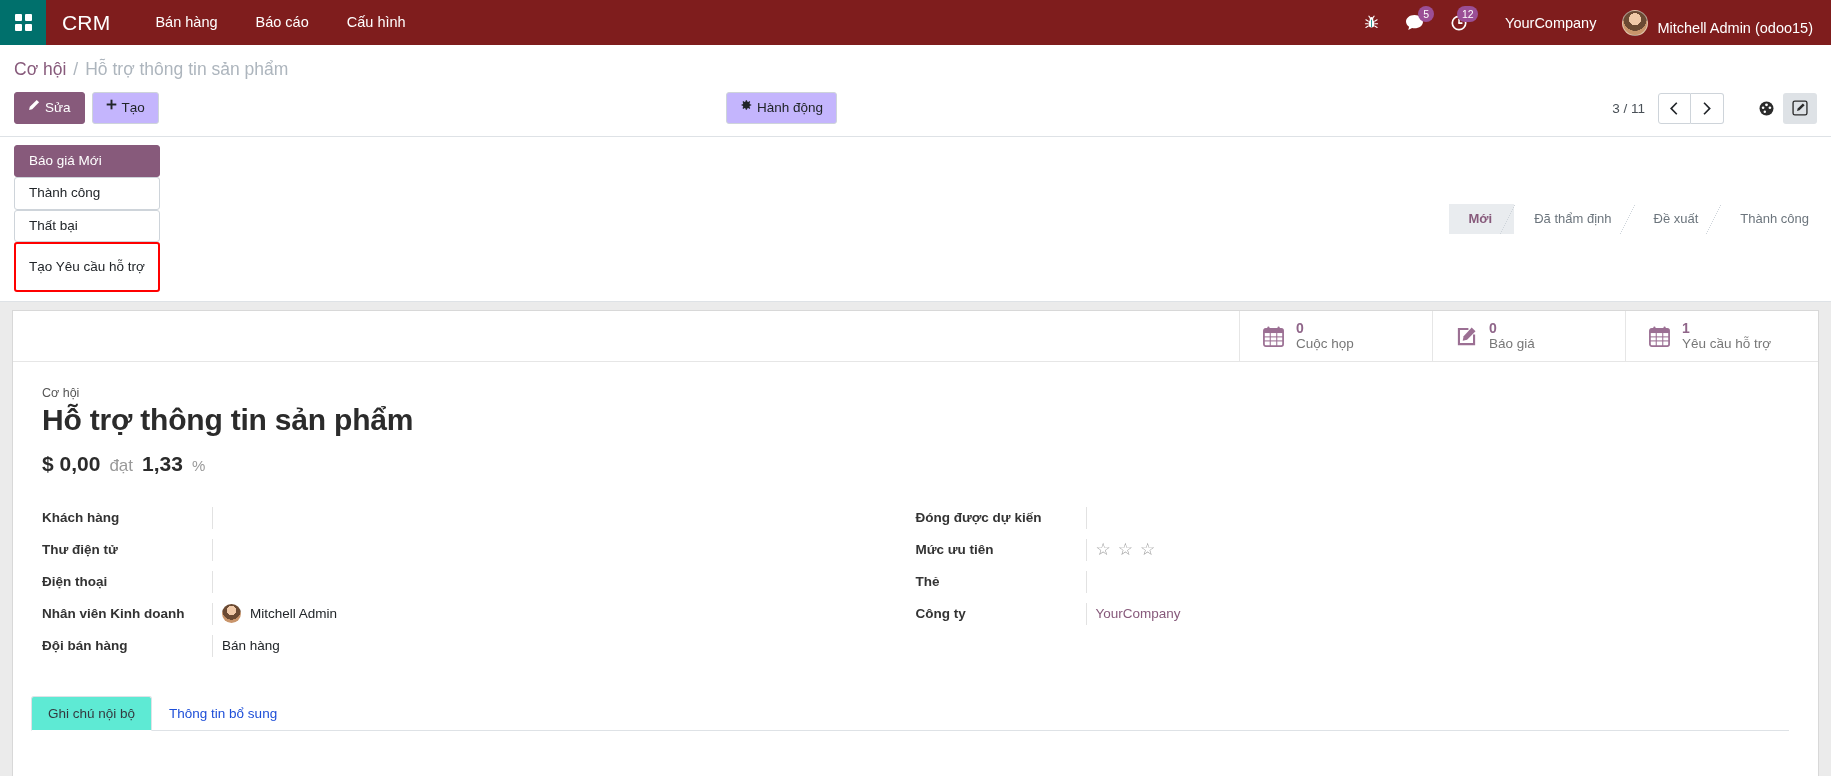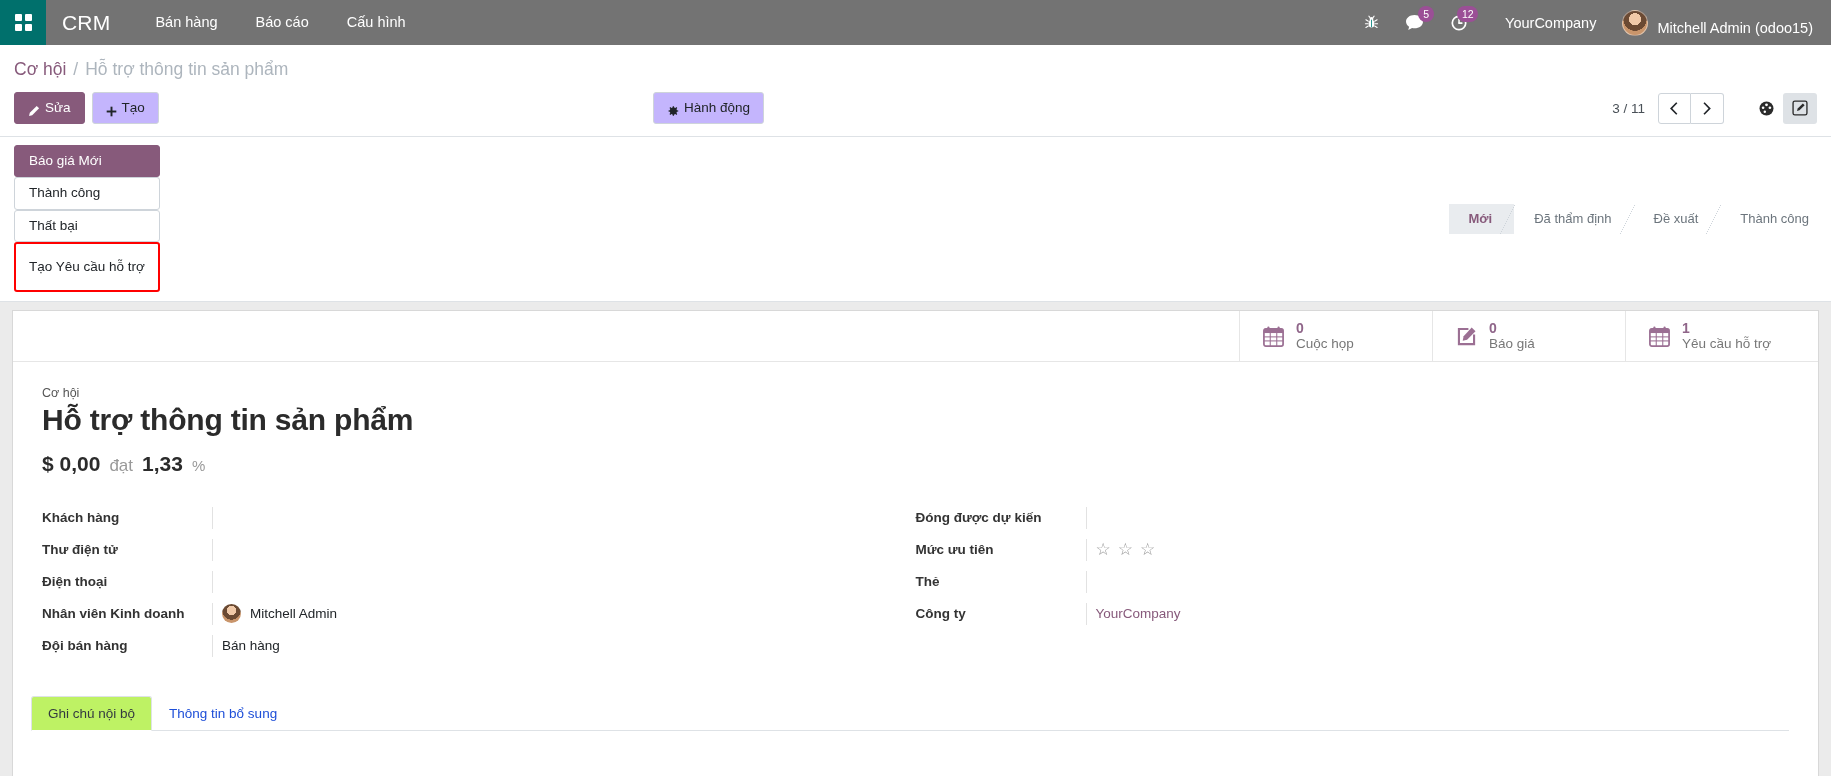--- a/index.html
+++ b/index.html
@@ -8,21 +8,21 @@
     width: 1831px; height: 776px;
     overflow: hidden;
     font-family: "Liberation Sans", sans-serif;
     background: #ffffff;
     -webkit-font-smoothing: antialiased;
   }
 
   
   .navbar {
     height: 45px;
-    background: #737373;
+    background: #7f1d1d;
     display: flex;
     align-items: center;
     color: #ffffff;
     padding: 0 18px 0 0;
     position: relative;
   }
   .apps-btn {
     width: 46px; height: 45px;
     display: flex; align-items: center; justify-content: center;
     background: #00706c;
@@ -123,38 +123,38 @@
     min-height: 44px;
   }
   .btn {
     font-size: 13.5px;
     border-radius: 3px;
     padding: 6px 13px;
     cursor: pointer;
     white-space: nowrap;
     line-height: 1.35;
     display: inline-flex;
-    align-items: flex-end;
+    align-items: flex-start;
     gap: 5px;
   }
   .btn-primary {
     background: #875a7b;
     border: 1px solid #875a7b;
     color: #ffffff;
   }
   .btn-default {
     background: #c4b5fd;
     border: 1px solid #ced4da;
     color: #212529;
   }
   .btn-group-left { display: flex; gap: 7px; }
 
   .cog-wrap {
     position: absolute;
-    left: 633px;
+    left: 706px;
     padding-left: 6px;
   }
 
   .pager-zone {
     margin-left: auto;
     display: flex;
     align-items: center;
     gap: 13px;
   }
   .pager-count { font-size: 13.5px; color: #495057; white-space: nowrap; }
@@ -362,21 +362,21 @@
     padding: 9px 16px;
     cursor: pointer;
     color: #1d4ed8;
     border: 1px solid transparent;
     margin-bottom: -1px;
     border-radius: 3px 3px 0 0;
     white-space: nowrap;
   }
   .nb-tab.active {
     color: #343a40;
-    background: #bef264;
+    background: #5eead4;
     border-color: #dee2e6 #dee2e6 #ffffff;
   }
   .nb-page { min-height: 90px; }
 </style>
 </head>
 <body>
 
 <div class="navbar">
   <div class="apps-btn">
     <span class="apps-grid">

